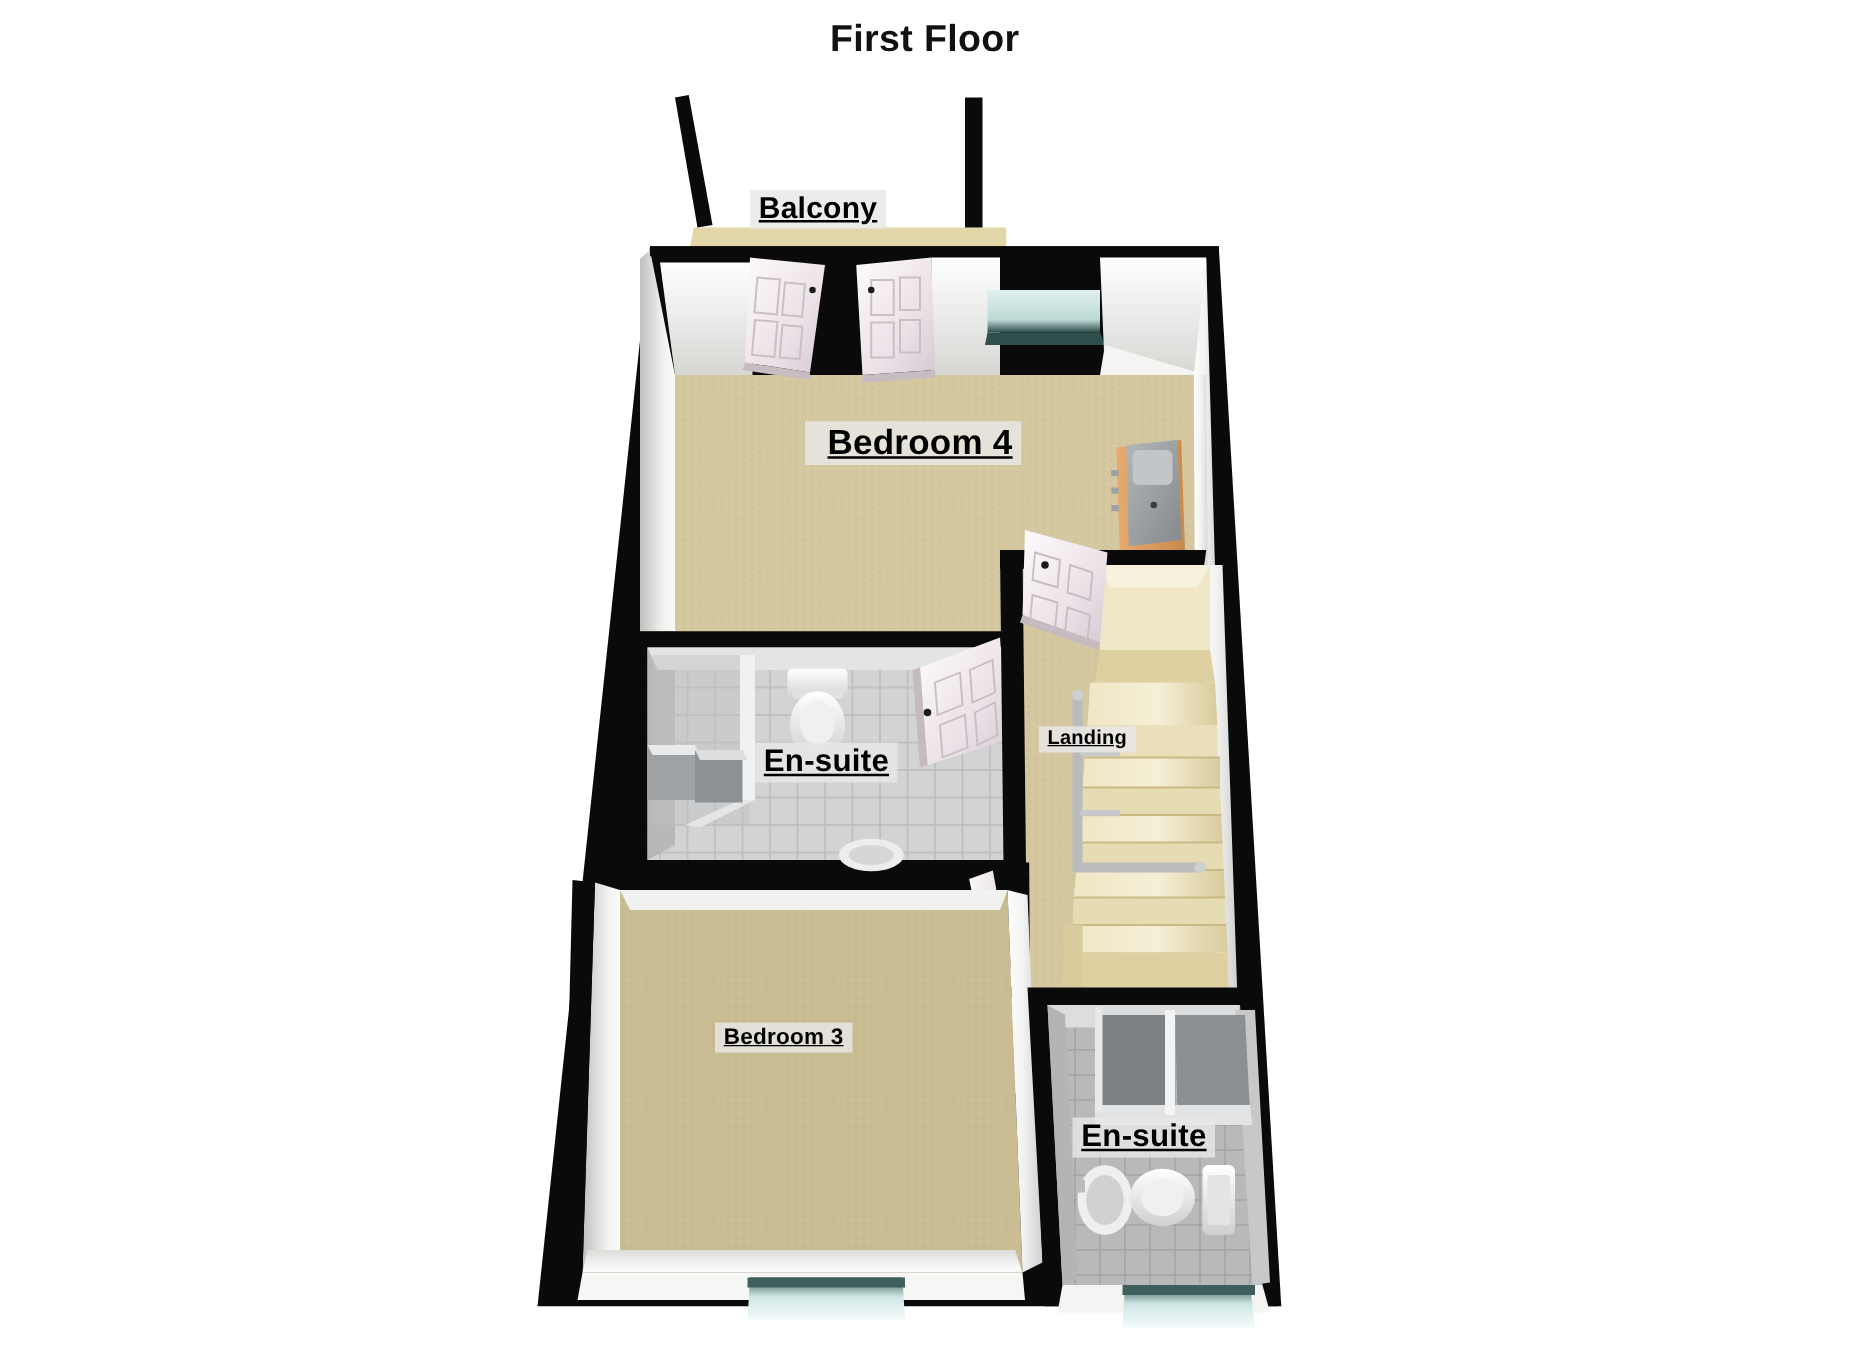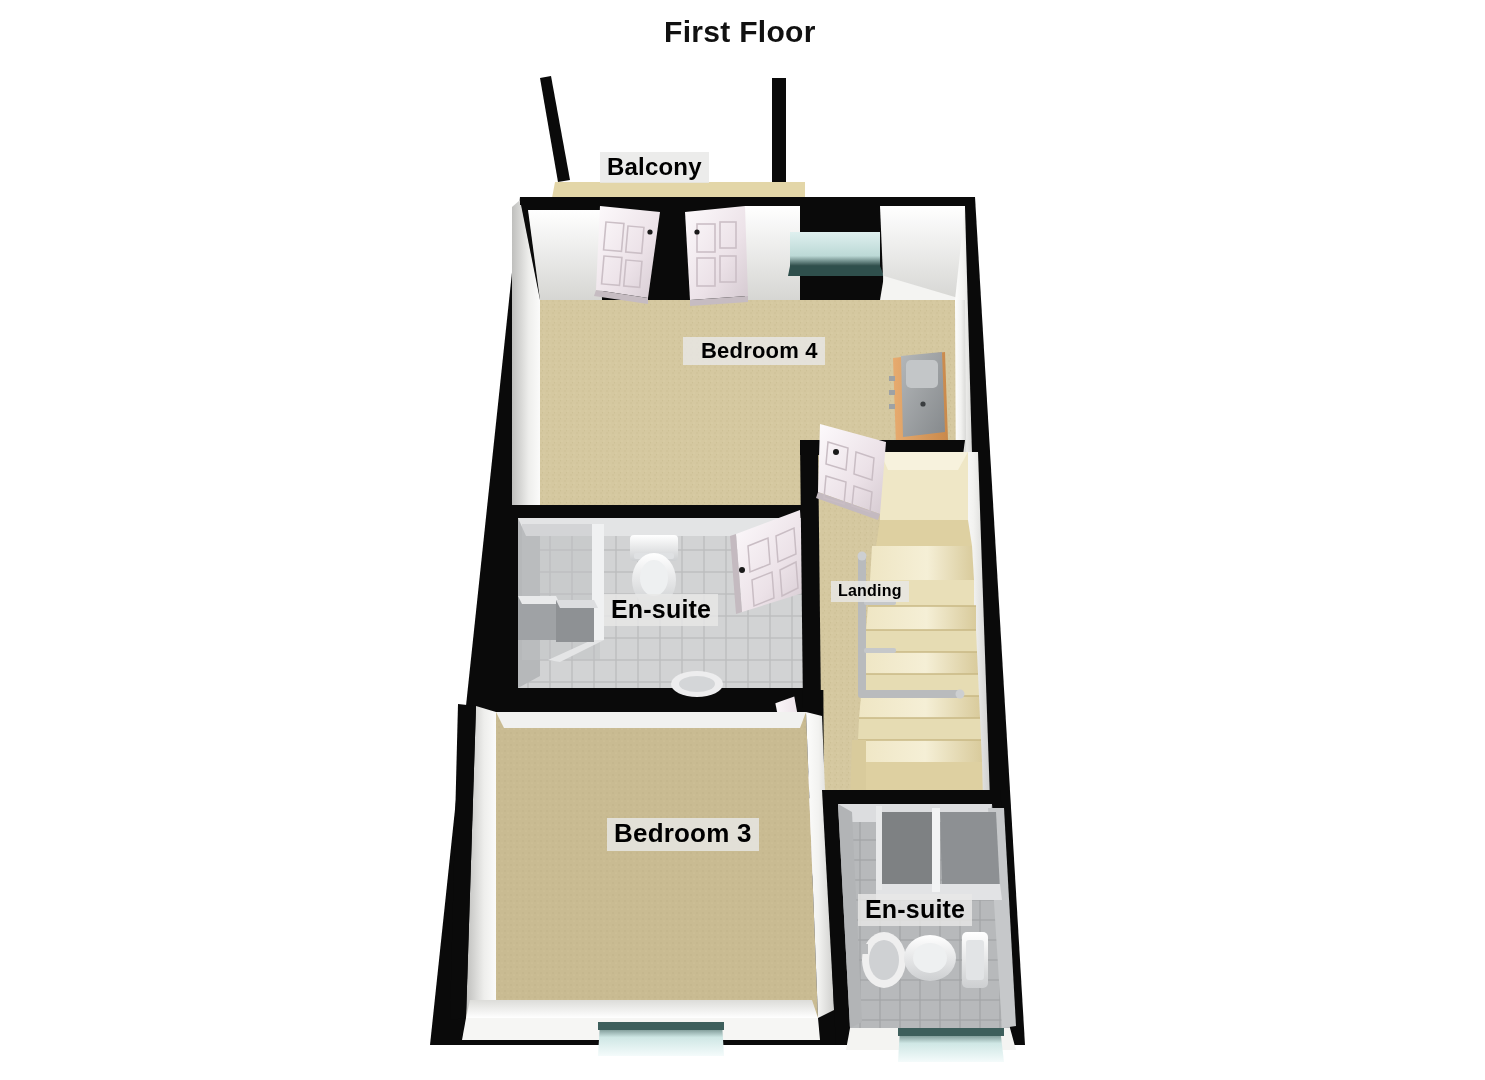--- a/index.html
+++ b/index.html
@@ -16,34 +16,35 @@
   .room-label{
     position:absolute;
     font-weight:bold;
     color:#000000;
     background:rgba(232,232,230,0.82);
     padding:1px 7px 2px 7px;
     white-space:nowrap;
     line-height:1.15;
     letter-spacing:0.2px;
     user-select:none;
+    text-decoration:underline;
   }
   .title{
     position:absolute;
     font-weight:bold;
     color:#111111;
     white-space:nowrap;
     letter-spacing:0.3px;
   }
   #page-title{left:664px;top:15px;font-size:30px;}
   #label-balcony{left:600px;top:152px;font-size:24px;}
-  #label-bedroom4{left:683px;top:337px;font-size:22px;padding-left:18px;}
+  #label-bedroom4{left:644px;top:337px;font-size:28px;padding-left:18px;}
   #label-ensuite-upper{left:604px;top:594px;font-size:25px;}
   #label-landing{left:831px;top:581px;font-size:16px;}
-  #label-bedroom3{left:607px;top:818px;font-size:26px;}
+  #label-bedroom3{left:572px;top:818px;font-size:18px;}
   #label-ensuite-lower{left:858px;top:894px;font-size:25px;}
 </style>
 </head>
 <body>
 
 <div id="plan-root">
 
   <svg id="floorplan-svg" viewBox="0 0 1485 1080">
     <defs>
 

